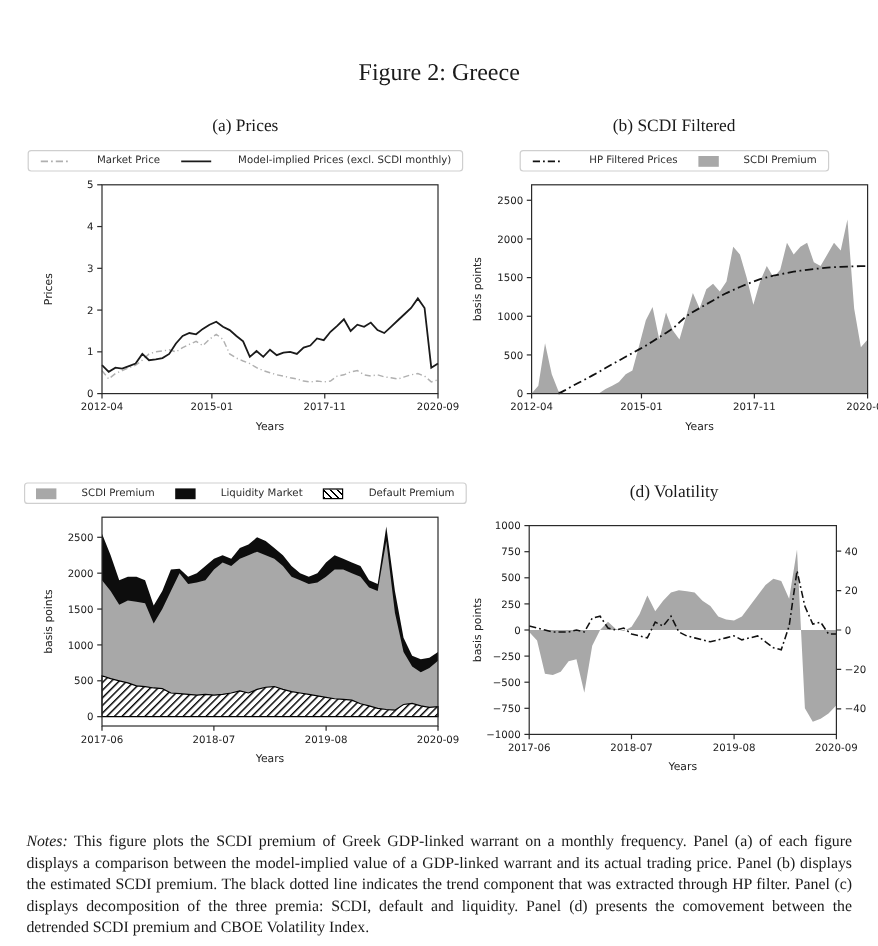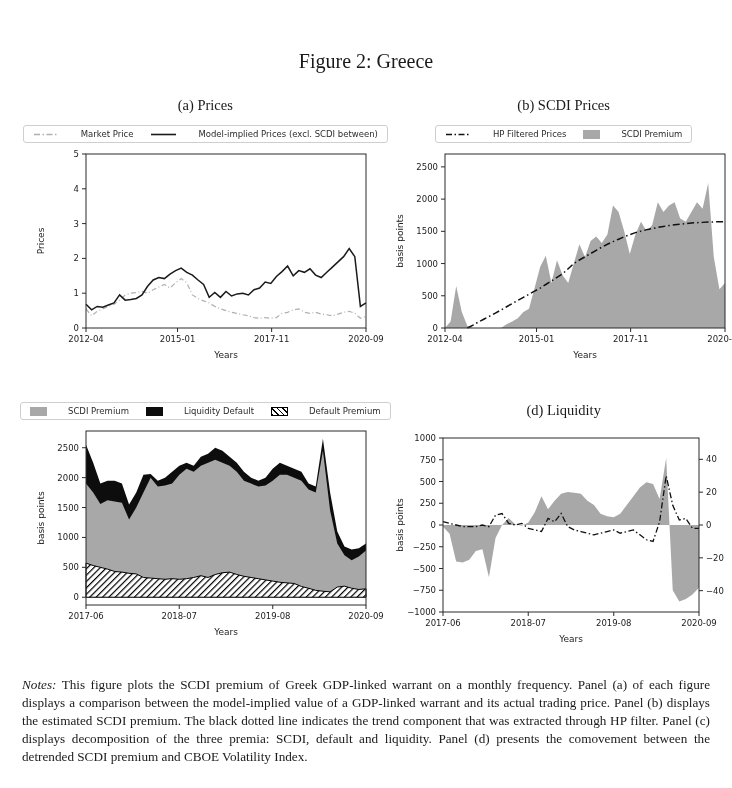--- a/index.html
+++ b/index.html
@@ -20,21 +20,21 @@
   }
   .lg-item{display:inline-flex;align-items:center;gap:21px;}
   .patch{width:17px;height:9px;display:inline-block;}
   .patch.hatch{
     background:repeating-linear-gradient(45deg,#000 0px,#000 1px,#fff 1px,#fff 4px);
     border:1px solid #000;box-sizing:border-box;
   }
   svg.chart{overflow:visible;display:block;}
   svg.chart text{font-family:"DejaVu Sans",sans-serif;font-size:8.5px;fill:#222;}
   svg.chart text.axlabel{font-size:9px;}
-  .notes{font-size:13.2px;line-height:1.36;text-align:justify;margin:30px 2px 0;}
+  .notes{font-size:13.2px;line-height:1.36;text-align:justify;margin:46px 2px 0;}
   .notes i{font-style:italic;}
 </style>
 </head>
 <body>
 
 <div class="page">
   <div class="fig-title">Figure 2: Greece</div>
 
   <div class="grid">
 
@@ -44,21 +44,21 @@
           <span class="lg-item">
             <svg width="27" height="9">
               <line x1="1" y1="4.5" x2="26" y2="4.5" stroke="#b0b0b0" stroke-width="1.6" stroke-dasharray="6,2.5,1.5,2.5"></line>
             </svg>
             <span>Market Price</span>
           </span>
           <span class="lg-item">
             <svg width="27" height="9">
               <line x1="1" y1="4.5" x2="26" y2="4.5" stroke="#1a1a1a" stroke-width="1.6"></line>
             </svg>
-            <span>Model-implied Prices (excl. SCDI between)</span>
+            <span>Model-implied Prices (excl. SCDI monthly)</span>
           </span>
         </div>
       <svg class="chart" width="342" height="216">
           <polyline points="52,162.85999999999999 57.6,169.82 63.2,165.296 68.8,162.85999999999999 74.4,160.424 80,158.336 85.6,154.16 91.2,148.94 96.80000000000001,147.2 102.4,146.504 108,145.45999999999998 113.6,147.2 119.2,143.72 124.8,140.936 130.4,138.5 136,141.98000000000002 141.60000000000002,136.76 147.2,132.584 152.8,136.76 158.4,148.94 164,152.42000000000002 169.6,154.856 175.2,156.94400000000002 180.8,160.424 186.4,162.85999999999999 192,164.6 197.6,166.34 203.20000000000002,167.38400000000001 208.8,168.776 214.39999999999998,169.82 220,171.56 225.6,172.256 231.20000000000002,171.56 236.8,172.256 242.4,171.56 248,167.38400000000001 253.6,166.34 259.2,163.904 264.8,162.85999999999999 270.4,166.34 276,167.38400000000001 281.6,166.34 287.2,168.08 292.79999999999995,168.776 298.4,169.82 304,168.08 309.6,166.34 315.2,165.296 320.8,167.38400000000001 326.4,172.256 332,170.516" fill="none" stroke="#b0b0b0" stroke-width="1.2" stroke-dasharray="5,2.5,1,2.5"></polyline>
           <polyline points="52,158.336 57.6,163.904 63.2,160.424 68.8,161.12 74.4,159.032 80,156.94400000000002 85.6,148.94 91.2,154.16 96.80000000000001,153.464 102.4,152.42000000000002 108,148.94 113.6,140.24 119.2,133.976 124.8,131.54000000000002 130.4,132.584 136,128.06 141.60000000000002,124.58000000000001 147.2,122.144 152.8,126.32 158.4,129.10399999999998 164,133.976 169.6,138.5 175.2,151.376 180.8,146.504 186.4,151.376 192,145.45999999999998 197.6,149.984 203.20000000000002,147.89600000000002 208.8,147.2 214.39999999999998,148.94 220,143.72 225.6,141.98000000000002 231.20000000000002,136.064 236.8,137.456 242.4,130.496 248,125.624 253.6,120.05600000000001 259.2,129.8 264.8,124.58000000000001 270.4,126.32 276,122.84 281.6,129.10399999999998 287.2,131.54000000000002 292.79999999999995,126.32 298.4,121.1 304,115.88 309.6,110.66000000000001 315.2,102.656 320.8,110.66000000000001 326.4,160.424 332,156.94400000000002" fill="none" stroke="#1a1a1a" stroke-width="1.5" stroke-dasharray=""></polyline>
           <rect x="52" y="8" width="280" height="174" fill="none" stroke="#2a2a2a" stroke-width="1"></rect>
           <line x1="48" y1="182" x2="52" y2="182" stroke="#2a2a2a" stroke-width="1"></line>
           <text x="45" y="185" text-anchor="end">0</text>
           <line x1="48" y1="147.2" x2="52" y2="147.2" stroke="#2a2a2a" stroke-width="1"></line>
           <text x="45" y="150.2" text-anchor="end">1</text>
@@ -77,21 +77,21 @@
           <line x1="237.64000000000001" y1="182" x2="237.64000000000001" y2="186" stroke="#2a2a2a" stroke-width="1"></line>
           <text x="237.64000000000001" y="196" text-anchor="middle">2017-11</text>
           <line x1="332" y1="182" x2="332" y2="186" stroke="#2a2a2a" stroke-width="1"></line>
           <text x="332" y="196" text-anchor="middle">2020-09</text>
           <text x="192" y="212" text-anchor="middle" class="axlabel">Years</text>
           <text transform="translate(10,95) rotate(-90)" text-anchor="middle" class="axlabel">Prices</text>
         </svg>
     </section>
 
     <section class="panel">
-      <h3 class="panel-title">(b) SCDI Prices</h3>
+      <h3 class="panel-title">(b) SCDI Filtered</h3>
       <div class="legend">
           <span class="lg-item">
             <svg width="27" height="9">
               <line x1="1" y1="4.5" x2="26" y2="4.5" stroke="#111111" stroke-width="1.6" stroke-dasharray="6,2.5,1.5,2.5"></line>
             </svg>
             <span>HP Filtered Prices</span>
           </span>
           <span class="lg-item">
             <span class="patch" style="background: rgb(168, 168, 168);"></span>
             <span>SCDI Premium</span>
@@ -127,21 +127,21 @@
     </section>
 
     <section class="panel">
       <div class="legend">
           <span class="lg-item">
             <span class="patch" style="background: rgb(168, 168, 168);"></span>
             <span>SCDI Premium</span>
           </span>
           <span class="lg-item">
             <span class="patch" style="background: rgb(13, 13, 13);"></span>
-            <span>Liquidity Default</span>
+            <span>Liquidity Market</span>
           </span>
           <span class="lg-item">
             <span class="patch hatch"></span>
             <span>Default Premium</span>
           </span>
         </div>
       <svg class="chart" width="342" height="216">
           <defs>
             <pattern id="hatch-c" width="4.5" height="4.5" patternUnits="userSpaceOnUse" patternTransform="rotate(45)">
               <rect x="0" y="0" width="4.5" height="4.5" fill="#ffffff"></rect>
@@ -171,21 +171,21 @@
           <line x1="238.76000000000002" y1="182" x2="238.76000000000002" y2="186" stroke="#2a2a2a" stroke-width="1"></line>
           <text x="238.76000000000002" y="196" text-anchor="middle">2019-08</text>
           <line x1="332" y1="182" x2="332" y2="186" stroke="#2a2a2a" stroke-width="1"></line>
           <text x="332" y="196" text-anchor="middle">2020-09</text>
           <text x="192" y="212" text-anchor="middle" class="axlabel">Years</text>
           <text transform="translate(10,95) rotate(-90)" text-anchor="middle" class="axlabel">basis points</text>
         </svg>
     </section>
 
     <section class="panel">
-      <h3 class="panel-title">(d) Liquidity</h3>
+      <h3 class="panel-title">(d) Volatility</h3>
       <svg class="chart" width="342" height="216">
           <polygon points="50,95 50,96.74 56.56410256410256,103.7 63.128205128205124,131.54000000000002 69.6923076923077,132.41 76.25641025641025,129.8 82.82051282051282,121.1 89.38461538461539,119.36 95.94871794871796,147.2 102.51282051282051,108.05 109.07692307692308,95 115.64102564102564,88.03999999999999 122.2051282051282,94.13 128.76923076923077,95.87 135.33333333333331,92.39 141.8974358974359,81.95 148.46153846153845,66.28999999999999 155.02564102564102,79.34 161.5897435897436,70.64 168.15384615384616,63.67999999999999 174.71794871794873,61.94000000000001 181.28205128205127,62.80999999999999 187.84615384615384,63.67999999999999 194.4102564102564,70.64 200.97435897435898,74.99 207.53846153846155,83.69000000000001 214.10256410256412,86.3 220.66666666666666,87.16999999999999 227.23076923076923,83.69000000000001 233.7948717948718,74.99 240.35897435897436,66.28999999999999 246.92307692307693,57.59 253.48717948717947,52.370000000000005 260.05128205128204,54.11 266.61538461538464,68.89999999999999 273.1794871794872,28.00999999999999 279.7435897435897,160.25 286.3076923076923,171.56 292.87179487179486,168.95 299.43589743589746,164.6 306,157.64 306,95" fill="#a8a8a8" stroke="none" stroke-width="0"></polygon>
           <polyline points="50,91.71698113207547 56.56410256410256,93.35849056603773 63.128205128205124,95 69.6923076923077,96.64150943396227 76.25641025641025,96.64150943396227 82.82051282051282,96.64150943396227 89.38461538461539,95 95.94871794871796,96.64150943396227 102.51282051282051,85.15094339622642 109.07692307692308,83.50943396226415 115.64102564102564,93.35849056603773 122.2051282051282,95 128.76923076923077,93.35849056603773 135.33333333333331,98.28301886792453 141.8974358974359,99.9245283018868 148.46153846153845,101.56603773584905 155.02564102564102,88.43396226415095 161.5897435897436,91.71698113207547 168.15384615384616,83.50943396226415 174.71794871794873,96.64150943396227 181.28205128205127,99.9245283018868 187.84615384615384,101.56603773584905 194.4102564102564,103.20754716981132 200.97435897435898,104.84905660377358 207.53846153846155,103.20754716981132 214.10256410256412,101.56603773584905 220.66666666666666,99.9245283018868 227.23076923076923,103.20754716981132 233.7948717948718,101.56603773584905 240.35897435897436,99.9245283018868 246.92307692307693,104.84905660377358 253.48717948717947,109.77358490566037 260.05128205128204,111.41509433962264 266.61538461538464,91.71698113207547 273.1794871794872,45.75471698113208 279.7435897435897,75.30188679245283 286.3076923076923,90.0754716981132 292.87179487179486,88.43396226415095 299.43589743589746,98.28301886792453 306,98.28301886792453" fill="none" stroke="#111111" stroke-width="1.3" stroke-dasharray="6,2.5,1.5,2.5"></polyline>
           <rect x="50" y="8" width="256" height="174" fill="none" stroke="#2a2a2a" stroke-width="1"></rect>
           <line x1="46" y1="182" x2="50" y2="182" stroke="#2a2a2a" stroke-width="1"></line>
           <text x="43" y="185" text-anchor="end">−1000</text>
           <line x1="46" y1="160.25" x2="50" y2="160.25" stroke="#2a2a2a" stroke-width="1"></line>
           <text x="43" y="163.25" text-anchor="end">−750</text>
           <line x1="46" y1="138.5" x2="50" y2="138.5" stroke="#2a2a2a" stroke-width="1"></line>
           <text x="43" y="141.5" text-anchor="end">−500</text>

